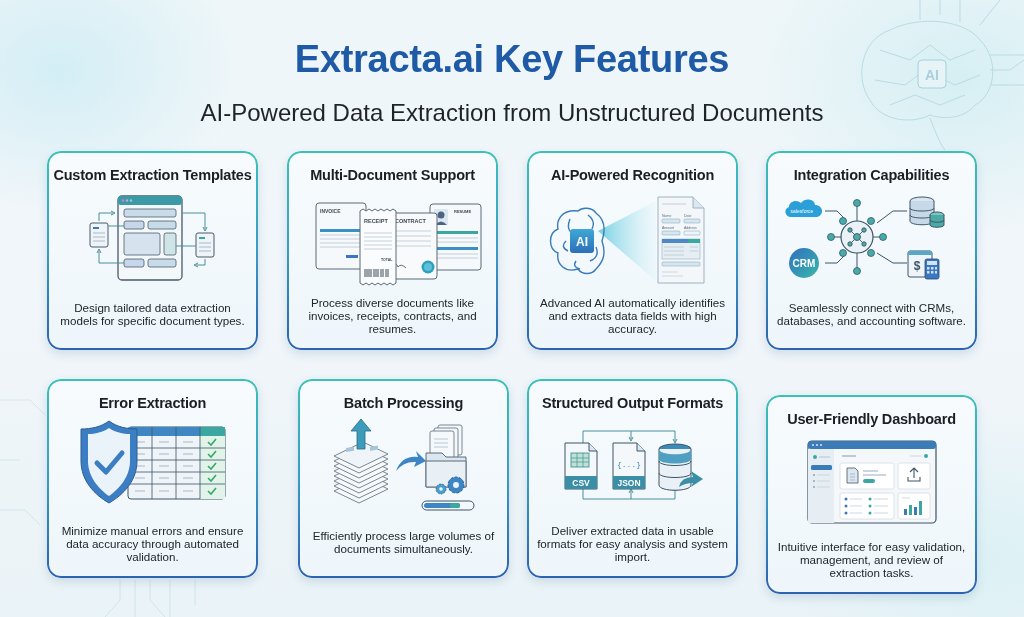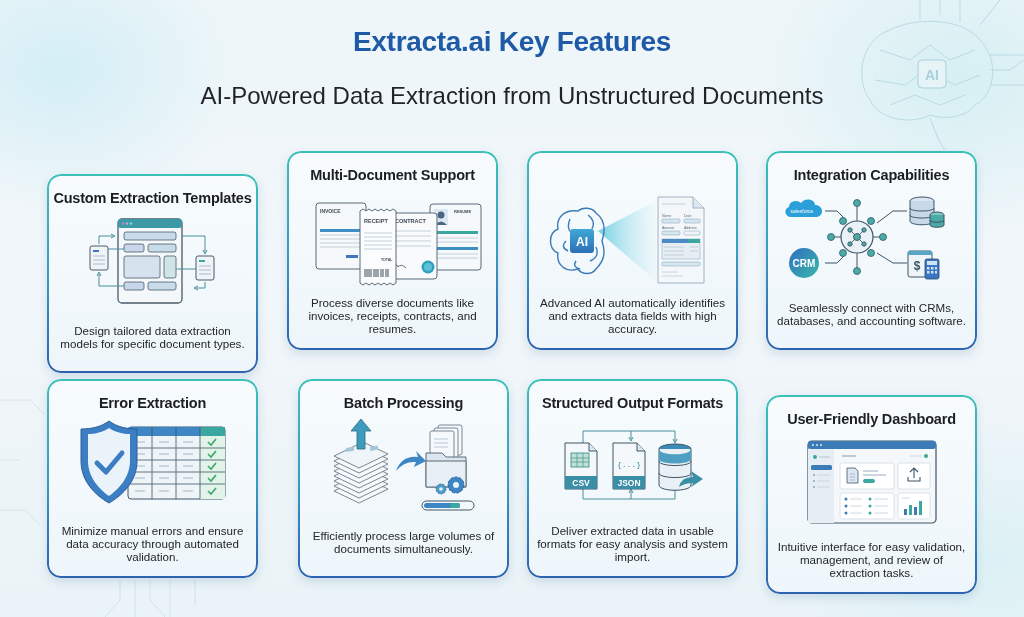--- a/index.html
+++ b/index.html
@@ -10,22 +10,22 @@
       radial-gradient(ellipse 260px 200px at 60px 70px, #d3eef5 0%, rgba(211,238,245,0) 70%),
       radial-gradient(ellipse 300px 220px at 960px 80px, #d6eff3 0%, rgba(214,239,243,0) 70%),
       radial-gradient(ellipse 300px 200px at 990px 560px, #dcf1f5 0%, rgba(220,241,245,0) 70%),
       linear-gradient(180deg, #eef6f9 0%, #f1f6fa 50%, #eaf3f7 100%);
     position: relative;
     color: #1a1d22;
   }
   .bg-deco { position: absolute; pointer-events: none; }
   .header { position: absolute; top: 0; left: 0; width: 1024px; text-align: center; }
   .title {
-    margin-top: 20px;
-    font-size: 28px; font-weight: 700; color: #1e5aa6;
+    margin-top: 37px;
+    font-size: 38px; font-weight: 700; color: #1e5aa6;
     letter-spacing: -0.3px; line-height: 44px;
   }
   .subtitle {
     margin-top: 17px;
     font-size: 24px; color: #1f2328; line-height: 30px;
   }
   .card {
     position: absolute; width: 211px; height: 199px;
     border-radius: 14px;
     background: linear-gradient(180deg, #f7fbfd 0%, #eef6fb 100%);
@@ -76,21 +76,21 @@
   <g fill="none" stroke="#cfe4ea" stroke-width="1">
     <path d="M20 0 L20 20 L5 37 M35 0 L35 37 M50 0 L50 20 L65 37 M70 0 L70 37 M95 0 L95 25"></path>
   </g>
 </svg>
 
 <header class="header">
   <h1 class="title">Extracta.ai Key Features</h1>
   <h2 class="subtitle" style="font-weight:400">AI-Powered Data Extraction from Unstructured Documents</h2>
 </header>
 
-<div class="card" style="left:47px;top:151px;margin-top:23px;">
+<div class="card" style="left:47px;top:151px;">
   <div class="card-title">Custom Extraction Templates</div>
   <div class="card-icon">
     <svg width="130" height="100" viewBox="0 0 130 100">
       <rect x="30" y="5" width="64" height="84" rx="4" fill="#f4f8fb" stroke="#4a5a6a" stroke-width="1.3"></rect>
       <rect x="30" y="5" width="64" height="9" rx="3" fill="#3b9aa6"></rect>
       <circle cx="35" cy="9.5" r="1.2" fill="#e07ab8"></circle>
         <circle cx="39" cy="9.5" r="1.2" fill="#c9a2e0"></circle>
         <circle cx="43" cy="9.5" r="1.2" fill="#8fd0e0"></circle>
       <rect x="36" y="18" width="52" height="8" rx="2" fill="#c7dce8" stroke="#4a5a6a" stroke-width="0.8"></rect>
       <rect x="36" y="30" width="20" height="8" rx="2" fill="#c7d6ea" stroke="#4a5a6a" stroke-width="0.8"></rect>
@@ -156,20 +156,21 @@
         <path d="M66 42 H94 M66 46 H94 M66 50 H94 M66 54 H94 M66 58 H94" stroke="#b8c6d2" stroke-width="0.8"></path>
         <text x="83" y="70" font-size="3.5" fill="#3f4a56">TOTAL</text>
         <path d="M67 78 v8 M69 78 v8 M71 78 v8 M73 78 v8 M76 78 v8 M78 78 v8 M80 78 v8 M83 78 v8 M85 78 v8 M88 78 v8 M90 78 v8" stroke="#3f4a56" stroke-width="1"></path>
       </g>
     </svg>
   </div>
   <div class="card-desc">Process diverse documents like invoices, receipts, contracts, and resumes.</div>
 </div>
 
 <div class="card" style="left:527px;top:151px;">
+  <div class="card-title">AI-Powered Recognition</div>
   <div class="card-icon">
     <svg width="190" height="100" viewBox="0 0 190 100">
       <defs>
         <linearGradient id="beam" x1="0" x2="1">
           <stop offset="0" stop-color="#4fc4dc" stop-opacity="0.8"></stop>
           <stop offset="1" stop-color="#bfe9f2" stop-opacity="0.1"></stop>
         </linearGradient>
         <linearGradient id="chip" x1="0" x2="0" y1="0" y2="1">
           <stop offset="0" stop-color="#3fa8d6"></stop>
             <stop offset="1" stop-color="#2c6fb8"></stop>

